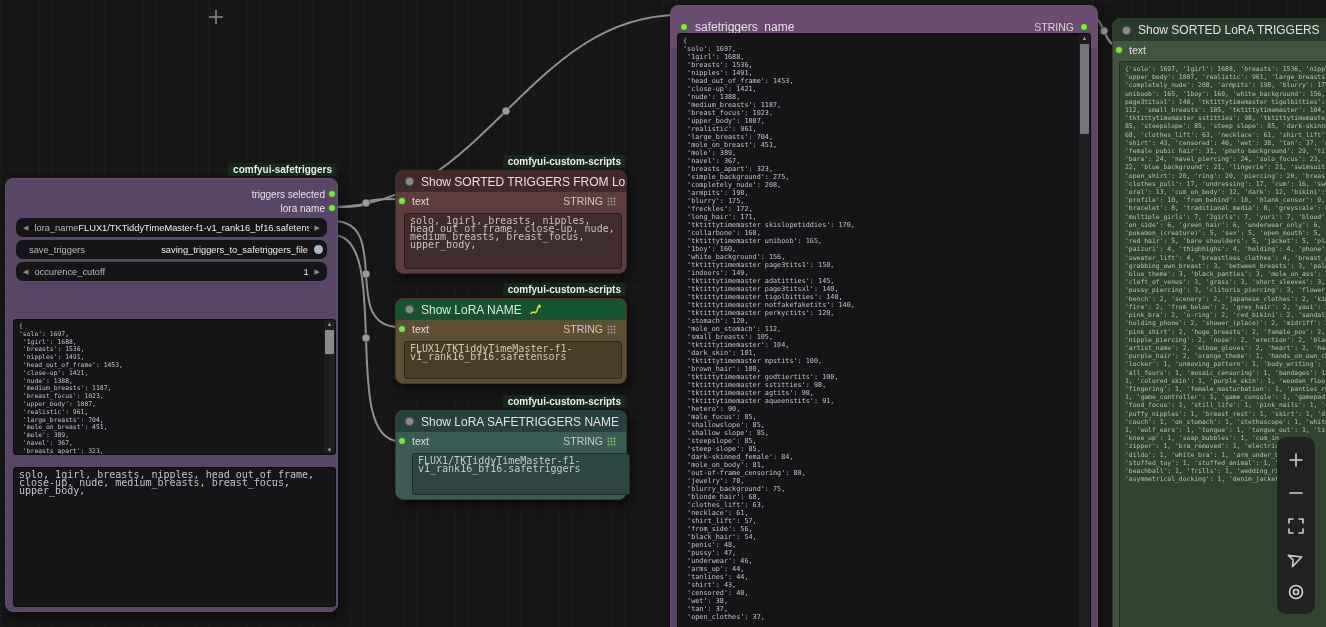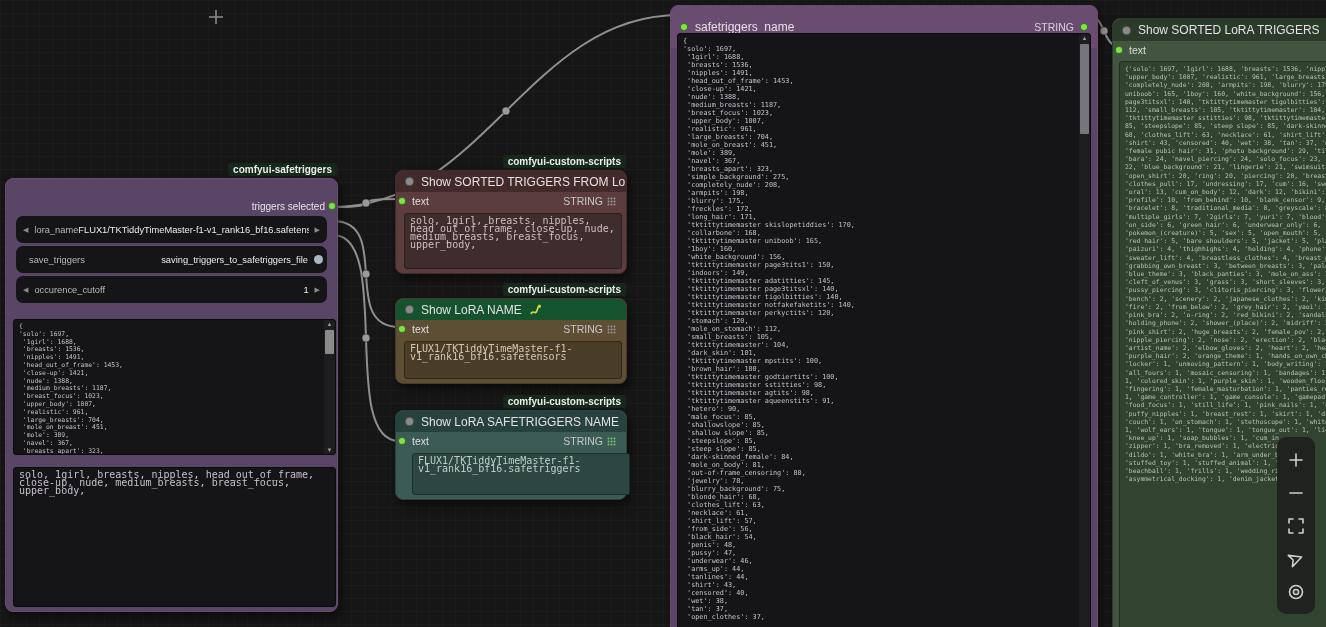--- a/index.html
+++ b/index.html
@@ -21,21 +21,21 @@
   .nhead{height:21px;display:flex;align-items:center;gap:7px;padding:0 9px;border-radius:8px 8px 0 0;
     font-size:12px;color:#e3e0e4;white-space:nowrap;overflow:hidden;}
   .collapse{width:9px;height:9px;border-radius:50%;background:#8a8a8a;border:1px solid rgba(0,0,0,.35);flex:none;box-sizing:border-box;}
   .slot{width:8px;height:8px;border-radius:50%;background:#7fe24b;border:1px solid rgba(0,0,0,.5);box-sizing:border-box;flex:none;}
   .outrow{position:relative;height:14px;display:flex;justify-content:flex-end;align-items:center;
     padding-right:12px;font-size:10px;color:#e6e2e8;}
   .outrow .slot{position:absolute;right:1px;top:3px;}
   .iorow{position:relative;height:18px;display:flex;align-items:center;padding:0 10px 0 16px;font-size:10.5px;color:#dedede;}
   .iorow .slot{position:absolute;left:2px;top:5px;}
   .typebox{margin-left:auto;display:flex;align-items:center;gap:4px;color:#c9c9c9;font-size:10.5px;}
-  .widget{position:relative;margin:3px 10px;height:27px;background:rgba(18,18,18,.95);border-radius:7px;
+  .widget{position:relative;margin:3px 10px;height:19px;background:rgba(18,18,18,.95);border-radius:7px;
     display:flex;align-items:center;font-size:9.3px;color:#b9b9b9;padding:0 7px;}
   .widget .arrow{color:#8b8b8b;font-size:7px;flex:none;}
   .widget .wlabel{margin-left:6px;white-space:nowrap;}
   .widget .wvalue{margin-left:auto;margin-right:6px;color:#ececec;white-space:nowrap;overflow:hidden;}
   .toggle-dot{width:9px;height:9px;border-radius:50%;background:#a9b6c4;flex:none;margin-right:-3px;}
   .ta{position:absolute;background:#151417;border:1px solid #0b0b0d;border-radius:3px;overflow:hidden;}
   .ta pre{margin:0;padding:3px 5px;font-family:"DejaVu Sans Mono",monospace;}
   .mono-sm{font-size:6.4px;line-height:7.8px;color:#c6c0cb;white-space:pre;}
   .mono-big{font-size:6.8px;line-height:8px;color:#c6c0cb;white-space:pre;}
   .mono-wrap{font-size:10px;line-height:8px;white-space:pre-wrap;word-break:break-word;}
@@ -90,23 +90,27 @@
   </svg>
 
   <div class="newtab">
     <svg width="18" height="18" viewBox="0 0 18 18">
       <path d="M9 2 V16 M2 9 H16" stroke="#8a8a8a" stroke-width="1.6" fill="none"></path>
     </svg>
   </div>
 
   <div class="node n-purple" style="left:5px;top:178px;width:333px;height:434px;">
     <div class="badge">comfyui-safetriggers</div>
-    <div style="padding-top:20px;">
+    <div style="padding-top:8px;">
       <div class="outrow">
         <span>triggers selected</span>
+        <span class="slot"></span>
+      </div>
+      <div class="outrow">
+        <span>lora name</span>
         <span class="slot"></span>
       </div>
       <div class="widget">
         <span class="arrow">◀</span>
         <span class="wlabel">lora_name</span>
         <span class="wvalue">FLUX1/TKTiddyTimeMaster-f1-v1_rank16_bf16.safetensors</span>
         <span class="arrow">▶</span>
       </div>
       <div class="widget">
         <span class="wlabel">save_triggers</span>

